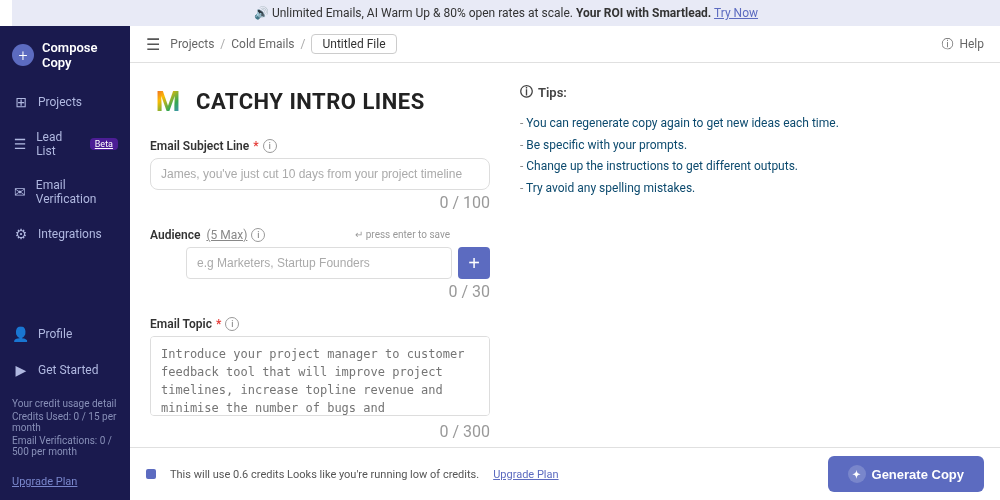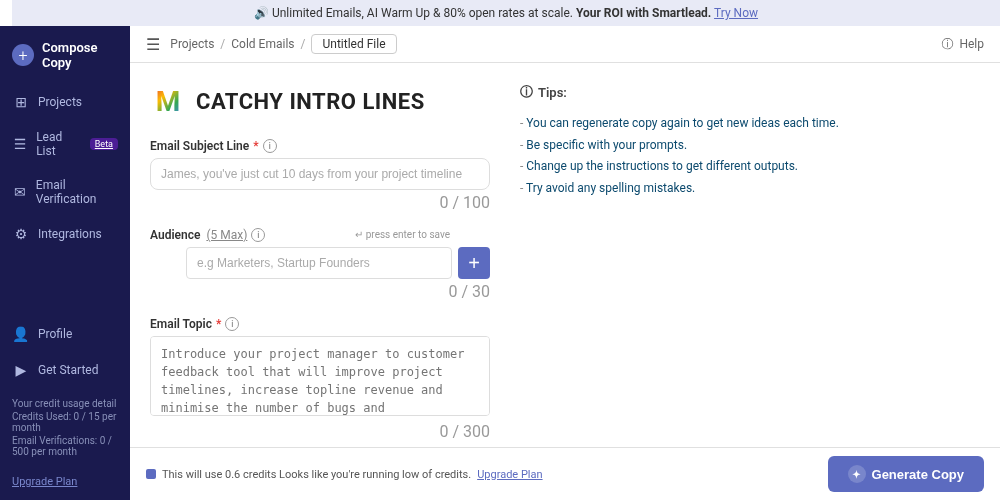--- a/index.html
+++ b/index.html
@@ -269,21 +269,21 @@
       display: flex;
       align-items: center;
       padding: 8px 16px;
       border-top: 1px solid #e0e0e0;
       background: #fff;
       flex-shrink: 0;
     }
     .bottom-bar .credit-info {
       display: flex;
       align-items: center;
-      gap: 6px;
+      gap: 14px;
       font-size: 11px;
       color: #555;
     }
     .credit-dot {
       width: 10px; height: 10px;
       background: #5c6bc0;
       border-radius: 2px;
       flex-shrink: 0;
     }
     .bottom-bar .upgrade-link {

